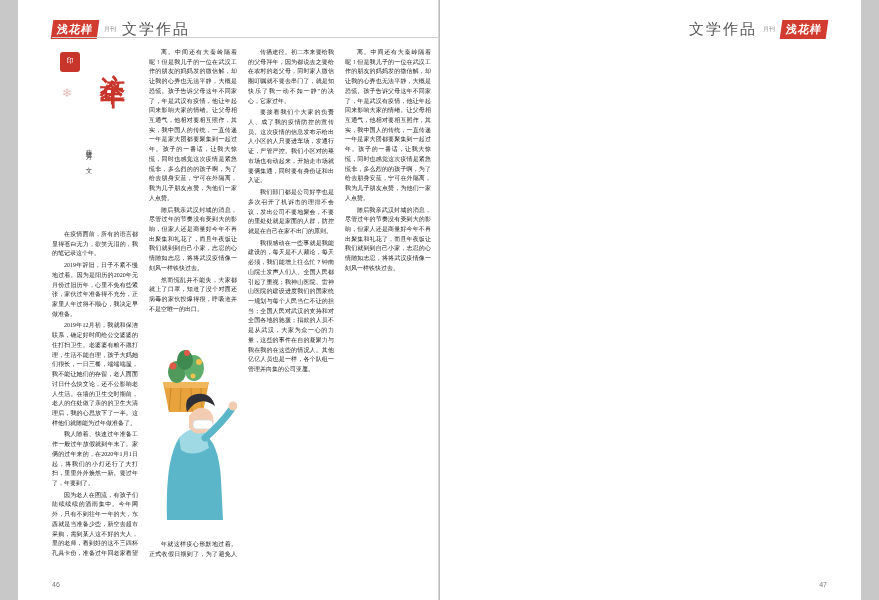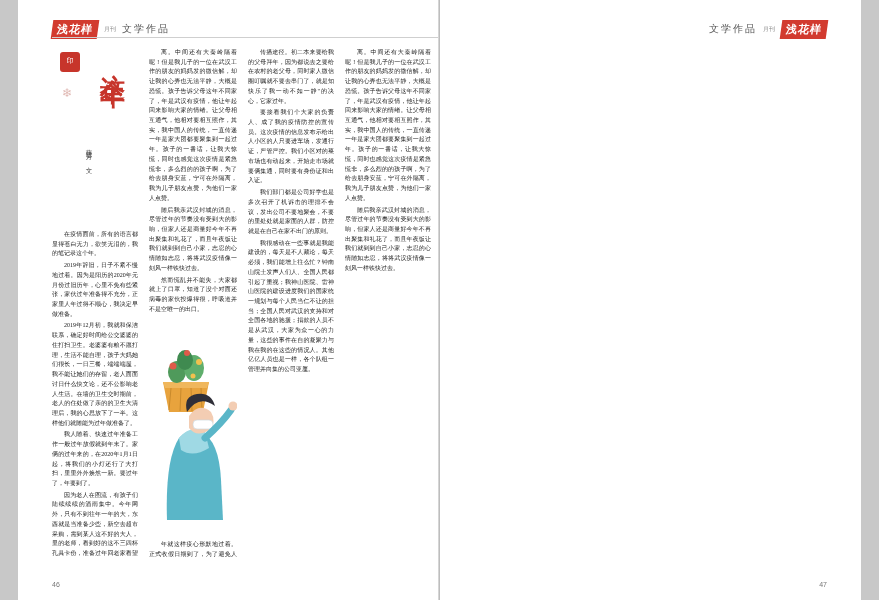--- a/index.html
+++ b/index.html
@@ -11,21 +11,21 @@
   .gutter{position:absolute;left:438px;top:0;width:3px;height:600px;background:linear-gradient(90deg,#e2e2e2,#bdbdbd,#e8e8e8);}
   .edge-l{position:absolute;left:0;top:0;width:18px;height:600px;background:#c8c8c8;}
   .edge-r{position:absolute;left:861px;top:0;width:18px;height:600px;background:#c8c8c8;}
 
   
   .hdr{position:absolute;top:22px;height:14px;display:flex;align-items:center;gap:6px;}
   .hdr-l{left:34px;}
   .hdr-r{right:34px;flex-direction:row-reverse;}
   .logo{font-family:"Liberation Sans",sans-serif;font-weight:bold;font-size:11px;color:#ffffff;background:#d23b2f;padding:2px 5px;letter-spacing:1px;transform:skewX(-8deg);}
   .logo-sub{font-size:6px;color:#888;font-family:"Liberation Sans",sans-serif;}
-  .hdr-txt{font-size:10px;color:#555;letter-spacing:2px;}
+  .hdr-txt{font-size:15px;color:#555;letter-spacing:2px;}
   .hdr-rule{position:absolute;top:37px;height:1px;background:#cfcfcf;}
   .rule-l{left:34px;right:auto;width:386px;}
 
   
   .cols{position:absolute;top:48px;display:flex;gap:11px;}
   .cols-l{left:34px;width:388px;height:512px;}
   .col{width:86px;font-size:6.0px;line-height:1.62;color:#1a1a1a;text-align:justify;overflow:hidden;}
   .col.w2{width:88px;}
   .col p{margin:0 0 2px 0;text-indent:2em;}
 

